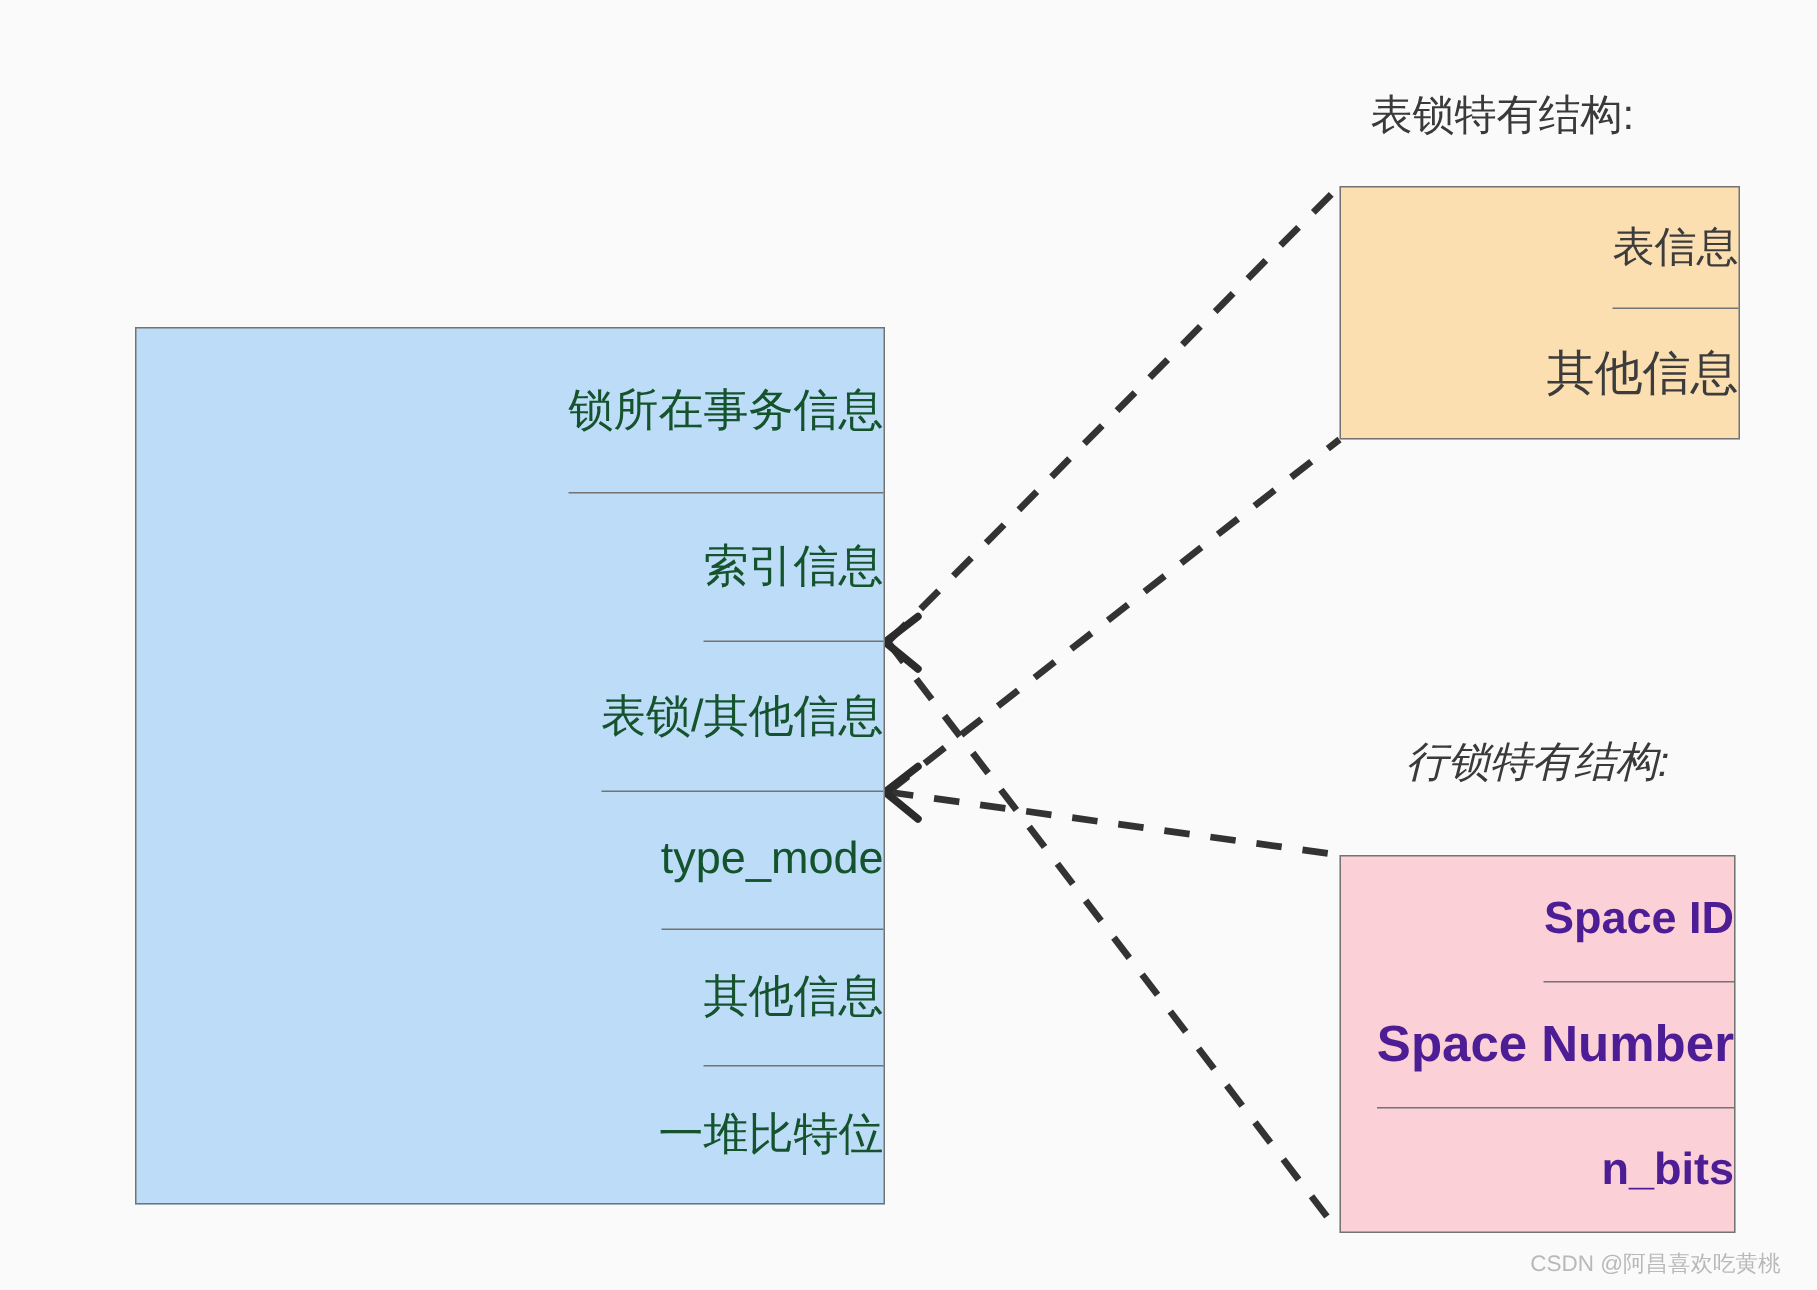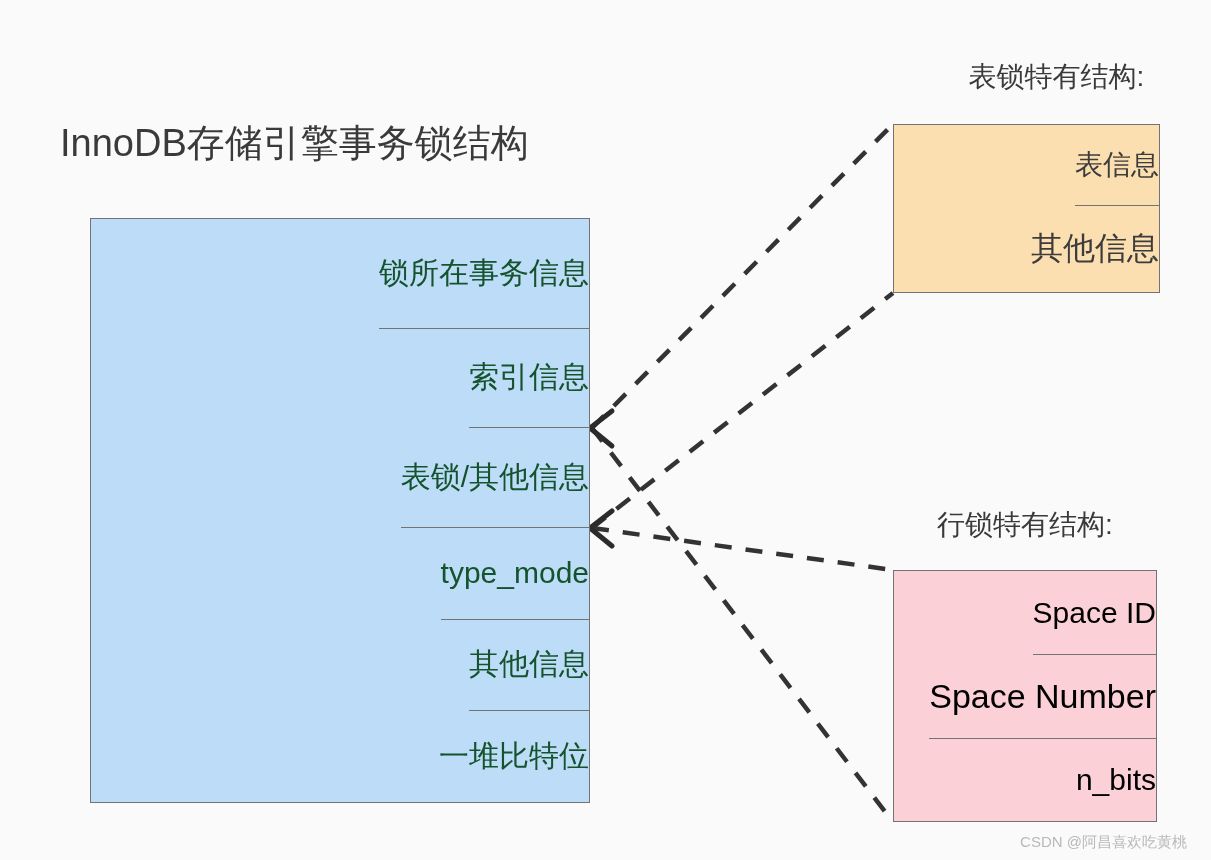--- a/index.html
+++ b/index.html
@@ -97,40 +97,42 @@
   
   #row-lock-structure {
     left: 893px;
     top: 570px;
     width: 264px;
     height: 252px;
     background: #fbd0d6;
   }
   #row-lock-structure .struct-row span {
     font-size: 30px;
-    color: #000000;
+    color: #4c1d95;
+    font-weight: bold;
   }
 
   
   .side-caption {
     position: absolute;
     font-size: 28px;
     color: #3a3a3a;
     white-space: nowrap;
     text-align: center;
   }
   #table-lock-caption {
-    left: 923px;
+    left: 868px;
     top: 58px;
     width: 267px;
   }
   #row-lock-caption {
     left: 893px;
-    top: 506px;
+    top: 489px;
     width: 264px;
+    font-style: italic;
   }
 
   
   #watermark {
     position: absolute;
     right: 24px;
     bottom: 8px;
     font-size: 15px;
     color: #b9b9b9;
     white-space: nowrap;
@@ -153,21 +155,20 @@
 
       <line x1="592" y1="528" x2="893" y2="570" stroke-dasharray="17 14"></line>
     </g>
 
     <g stroke="#2b2b2b" stroke-width="5" fill="none" stroke-linecap="round">
       <polyline points="612,411 590,428 612,446"></polyline>
       <polyline points="612,511 590,528 612,546"></polyline>
     </g>
   </svg>
 
-  <div class="main-title">InnoDB存储引擎事务锁结构</div>
 
   <div class="struct-table" id="lock-structure">
     <div class="struct-row" style="height:110px">
       <span>锁所在事务信息</span>
     </div>
     <div class="struct-row" style="height:100px">
       <span>索引信息</span>
     </div>
     <div class="struct-row" style="height:100px">
       <span>表锁/其他信息</span>

